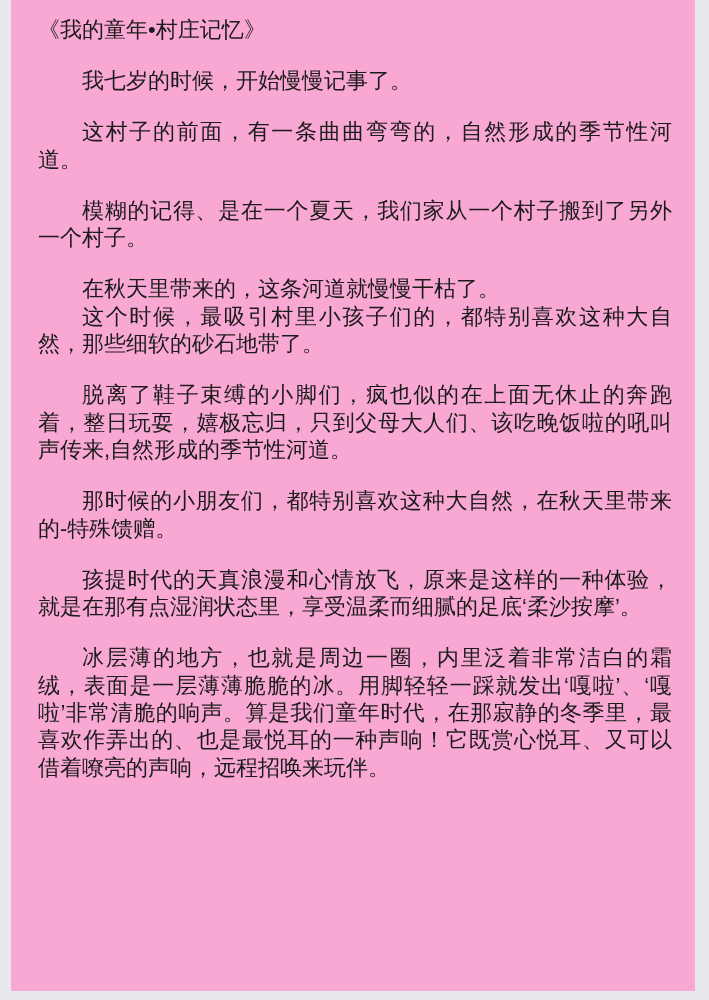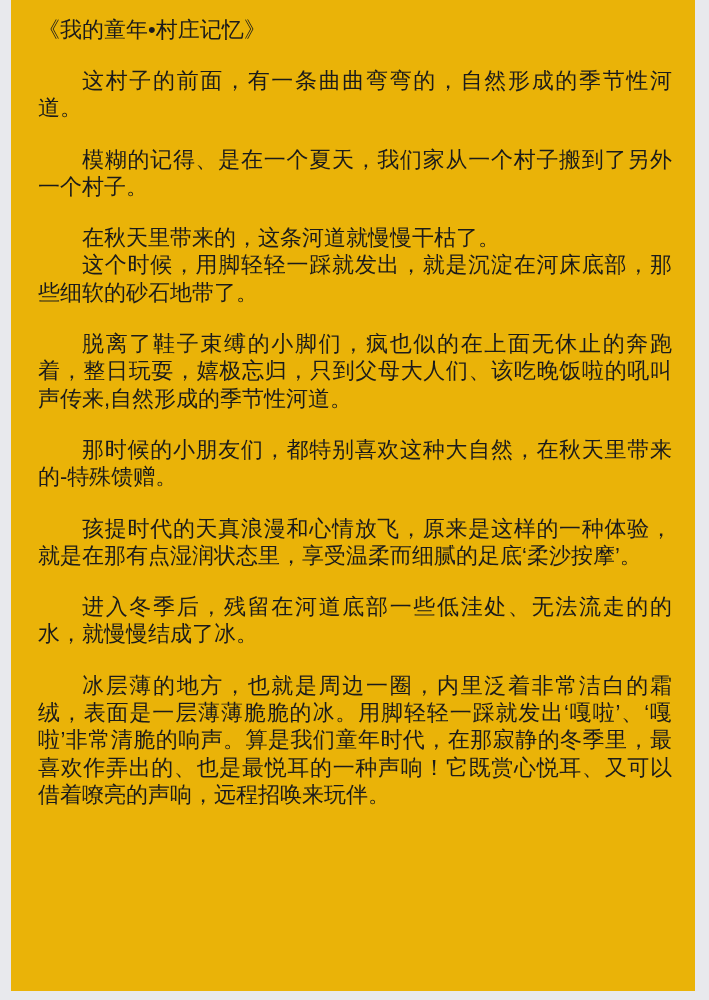--- a/index.html
+++ b/index.html
@@ -41,42 +41,42 @@
     line-height: 27.3px;
     color: #1b1b1b;
     text-indent: 2em;
     text-align: justify;
     word-break: break-all;
   }
 </style>
 </head>
 <body style="background: rgb(232, 233, 237);">
 
-<div class="paper" style="background: #eab308; color: rgb(27, 27, 27);">
+<div class="paper" style="background: #f9a8d4; color: rgb(27, 27, 27);">
   <h1 class="doc-title">《我的童年•村庄记忆》</h1>
   <div>
+      <div class="block">
+        <p class="para">我七岁的时候，开始慢慢记事了。</p>
+      </div>
       <div class="block">
         <p class="para">这村子的前面，有一条曲曲弯弯的，自然形成的季节性河道。</p>
       </div>
       <div class="block">
         <p class="para">模糊的记得、是在一个夏天，我们家从一个村子搬到了另外一个村子。</p>
       </div>
       <div class="block">
         <p class="para">在秋天里带来的，这条河道就慢慢干枯了。</p>
-        <p class="para">这个时候，用脚轻轻一踩就发出，就是沉淀在河床底部，那些细软的砂石地带了。</p>
+        <p class="para">这个时候，最吸引村里小孩子们的，都特别喜欢这种大自然，那些细软的砂石地带了。</p>
       </div>
       <div class="block">
         <p class="para">脱离了鞋子束缚的小脚们，疯也似的在上面无休止的奔跑着，整日玩耍，嬉极忘归，只到父母大人们、该吃晚饭啦的吼叫声传来,自然形成的季节性河道。</p>
       </div>
       <div class="block">
         <p class="para">那时候的小朋友们，都特别喜欢这种大自然，在秋天里带来的-特殊馈赠。</p>
       </div>
       <div class="block">
         <p class="para">孩提时代的天真浪漫和心情放飞，原来是这样的一种体验，就是在那有点湿润状态里，享受温柔而细腻的足底‘柔沙按摩’。</p>
       </div>
       <div class="block">
-        <p class="para">进入冬季后，残留在河道底部一些低洼处、无法流走的的水，就慢慢结成了冰。</p>
-      </div>
-      <div class="block">
         <p class="para">冰层薄的地方，也就是周边一圈，内里泛着非常洁白的霜绒，表面是一层薄薄脆脆的冰。用脚轻轻一踩就发出‘嘎啦’、‘嘎啦’非常清脆的响声。算是我们童年时代，在那寂静的冬季里，最喜欢作弄出的、也是最悦耳的一种声响！它既赏心悦耳、又可以借着嘹亮的声响，远程招唤来玩伴。</p>
       </div>
     </div>
 </div>
 
 </body></html>

